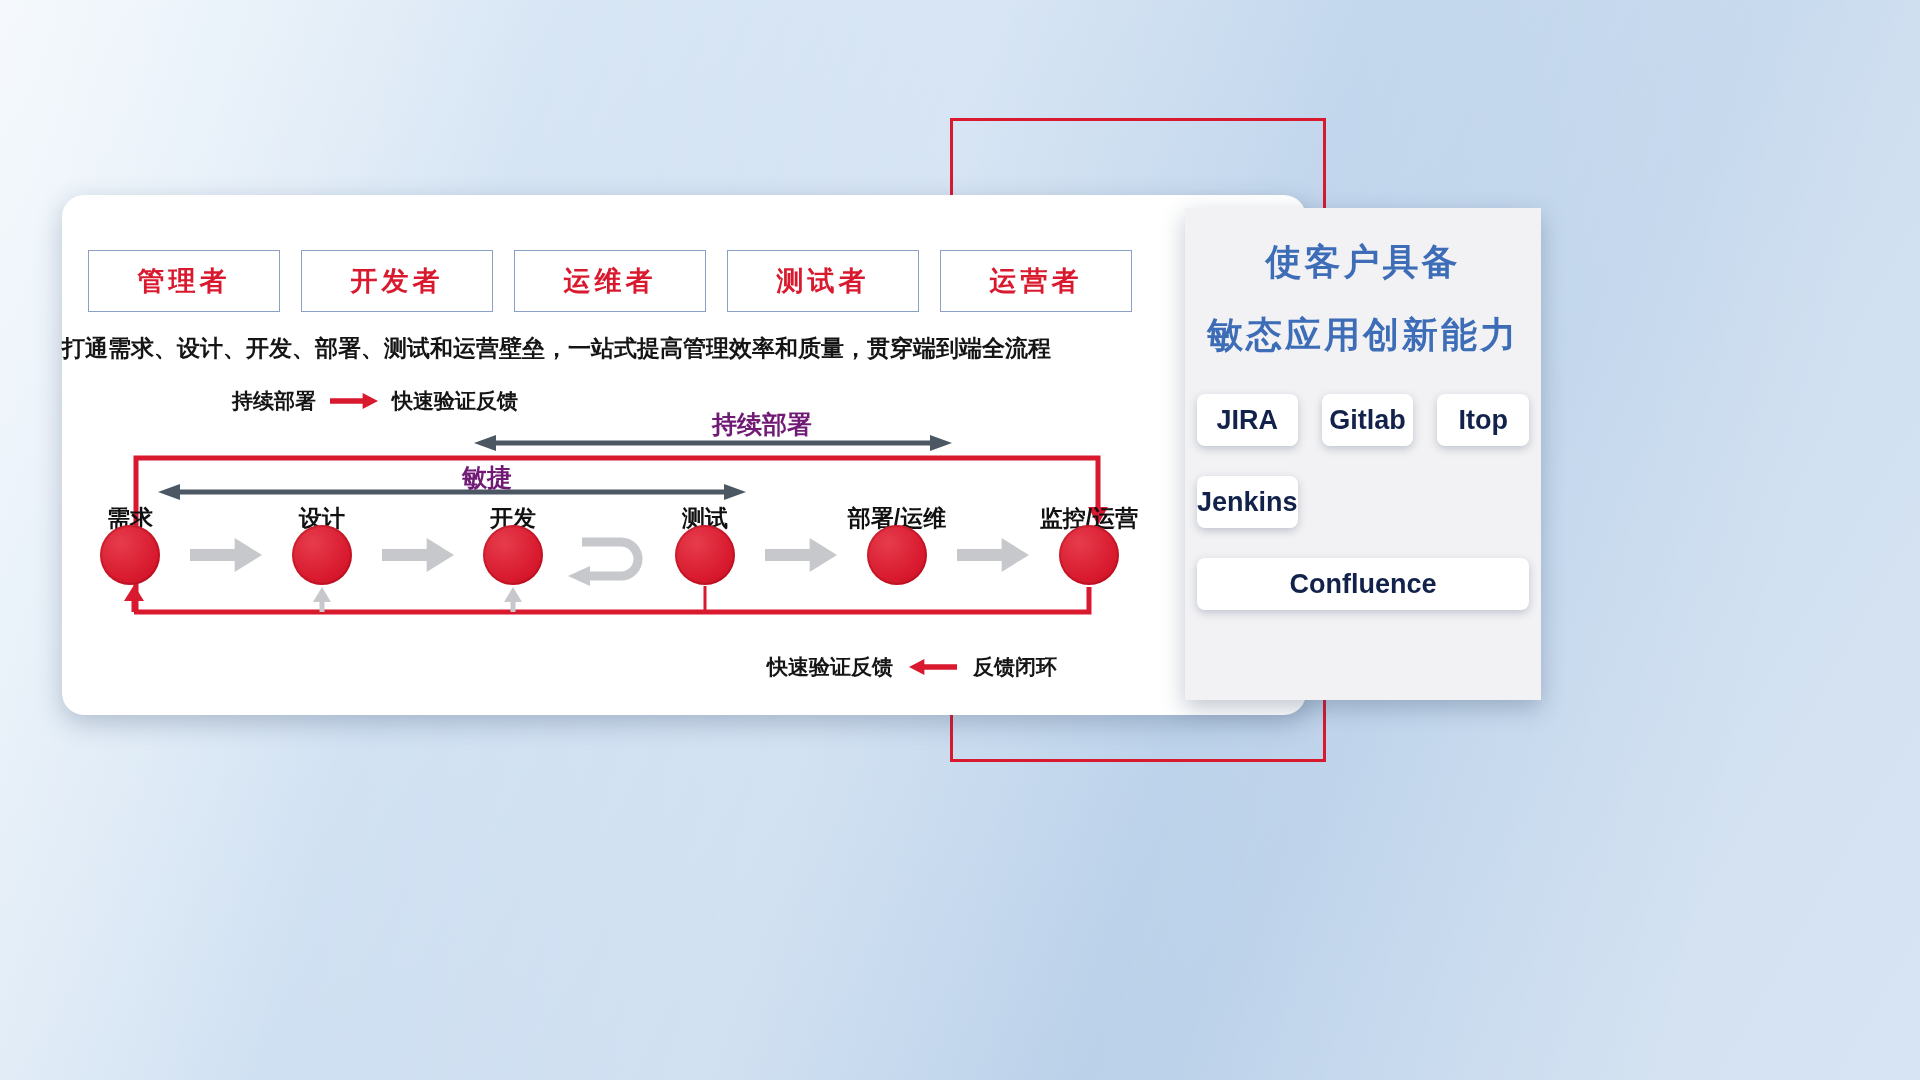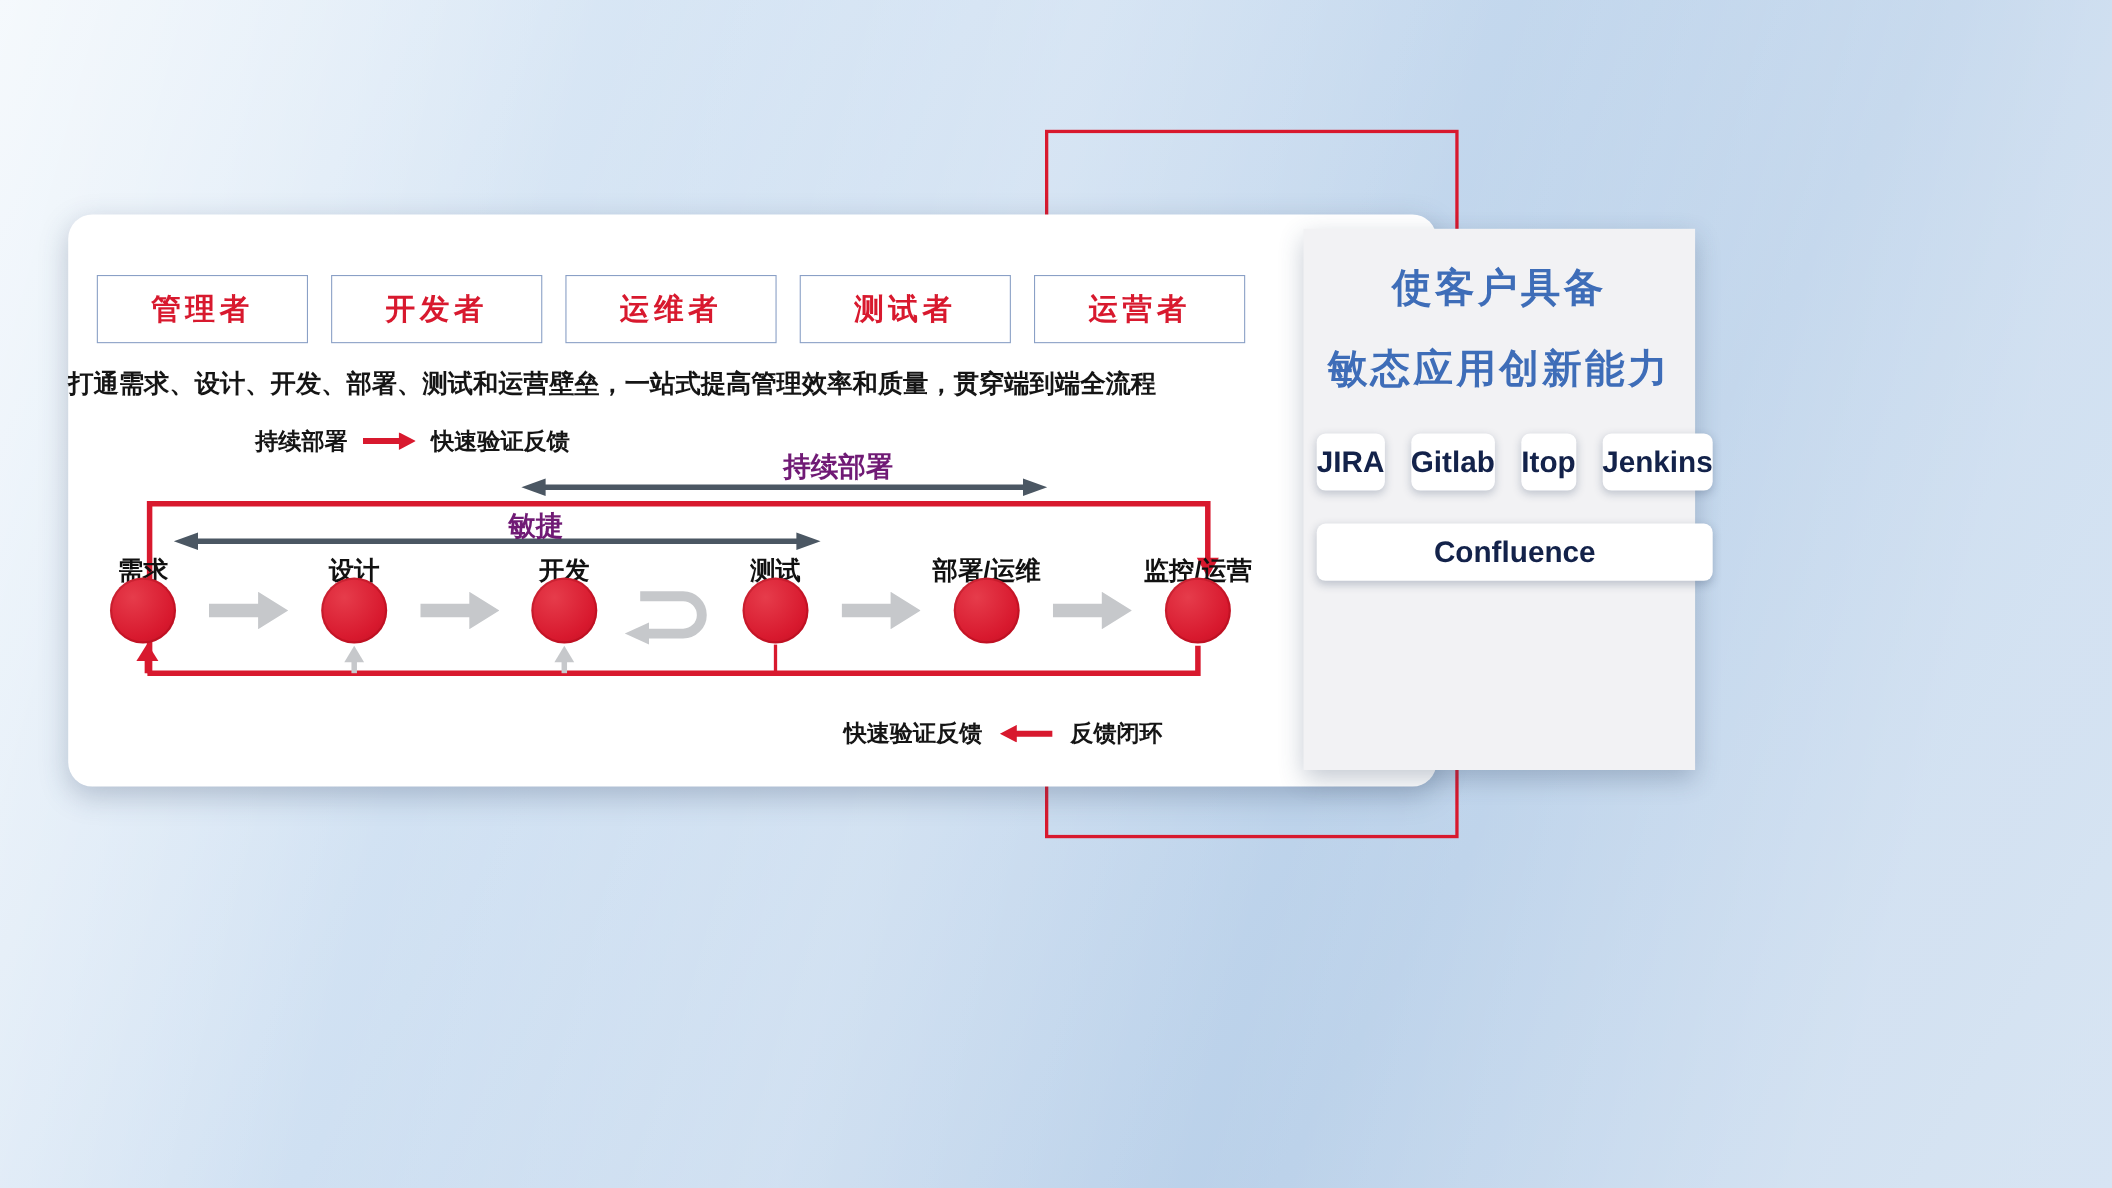--- a/index.html
+++ b/index.html
@@ -82,21 +82,21 @@
     background:#f2f2f4; box-shadow: 0 8px 22px rgba(50,70,100,.30);
     padding:12px;
   }
   .panel-title {
     color:var(--blue-title); font-weight:bold; font-size:36px;
     text-align:center; letter-spacing:3px;
   }
   .panel-title.line1 { margin-top:18px; }
   .panel-title.line2 { margin-top:24px; }
   .tools {
-    margin-top:34px; display:grid; grid-template-columns:1fr 1fr 1fr 1fr;
+    margin-top:34px; display:grid; grid-template-columns:1fr 1fr 1fr;
     column-gap:24px; row-gap:30px;
   }
   .tool-btn {
     height:52px; background:#ffffff; border-radius:8px;
     display:flex; align-items:center; justify-content:center;
     font-size:27px; font-weight:bold; color:var(--navy-text);
     box-shadow: 0 3px 8px rgba(40,60,90,.25);
   }
   .tool-btn.wide { grid-column: 1 / -1; }
 </style>

